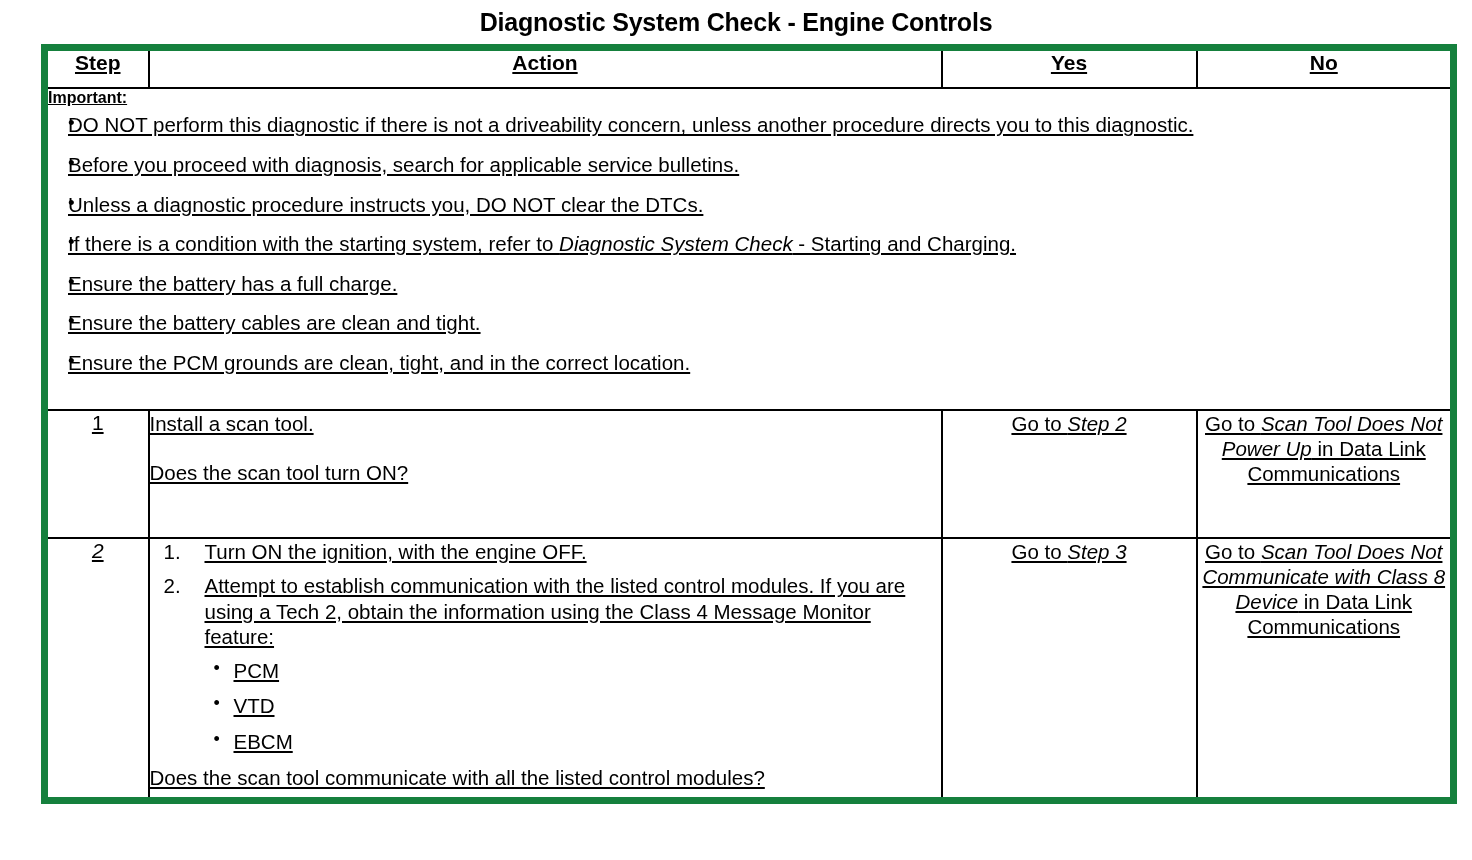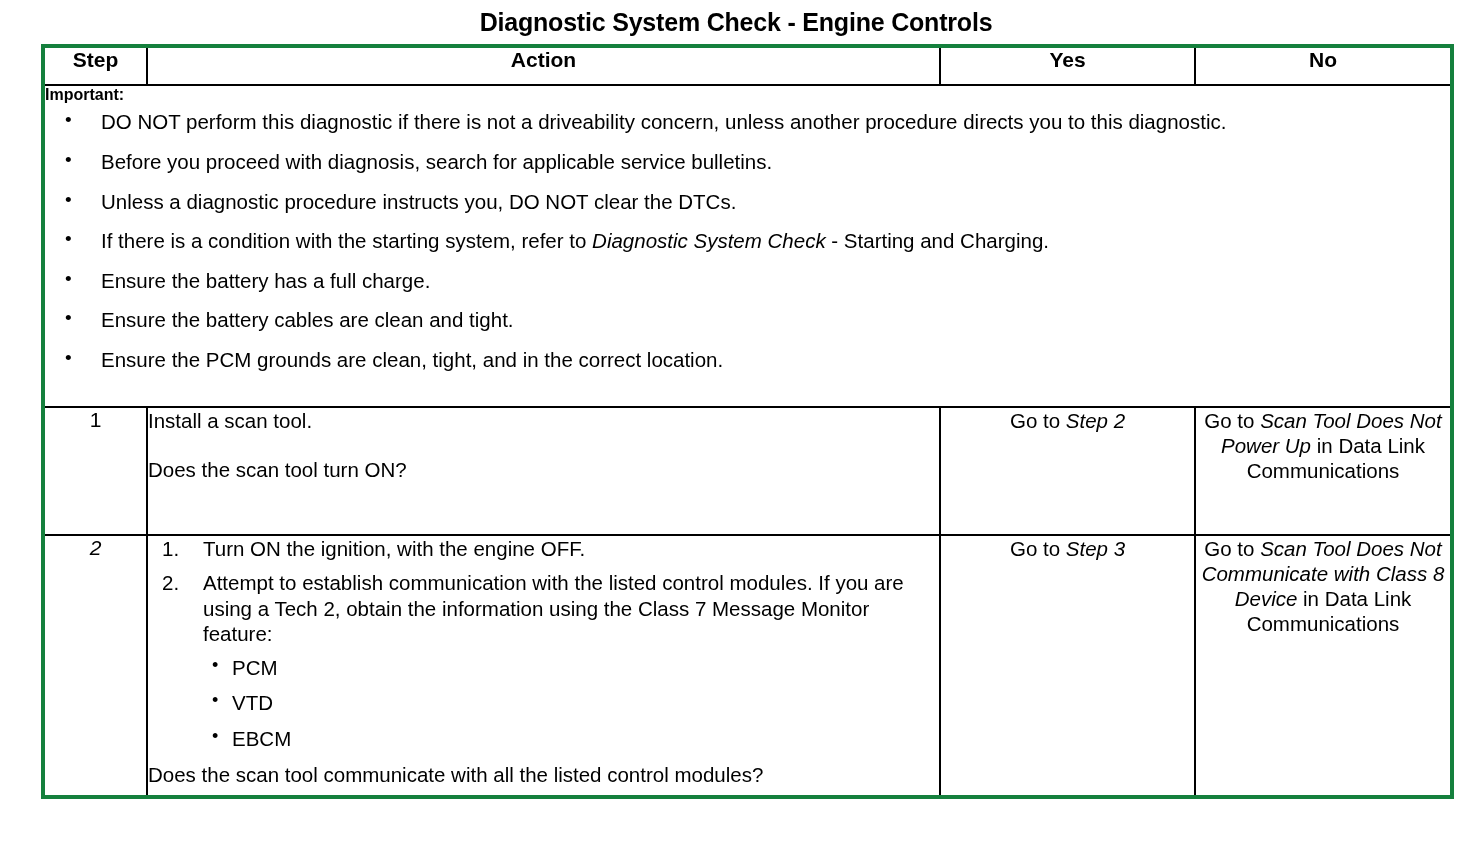--- a/index.html
+++ b/index.html
@@ -33,21 +33,22 @@
   .table-wrap {
     position: absolute;
     left: 41px;
     top: 44px;
     width: 1409px;
   }
   table.diag {
     border-collapse: collapse;
     width: 1409px;
     table-layout: fixed;
-    border: 4px solid #15803d;
+    border: 7px solid #15803d;
+    text-decoration: underline;
   }
   table.diag td, table.diag th {
     border: 2px solid #000;
     padding: 0;
     vertical-align: top;
   }
   .col-step  { width: 104px; }
   .col-action{ width: 793px; }
   .col-yes   { width: 255px; }
   .col-no    { width: 257px; }
@@ -74,21 +75,21 @@
   }
   ul.notes {
     list-style: none;
     margin: 0;
     padding: 0;
   }
   ul.notes > li {
     position: relative;
     font-size: 20.5px;
     line-height: 1.2;
-    padding-left: 56px;
+    padding-left: 20px;
     margin-bottom: 15px;
   }
   ul.notes > li:before {
     content: "\2022";
     position: absolute;
     left: 20px;
     top: -1px;
     font-size: 19px;
   }
   .ital { font-style: italic; }
@@ -211,21 +212,21 @@
           </td>
           <td class="yn-cell yn-bottom" id="yes-0"><span>Go to </span><span class="ital">Step 2</span></td>
           <td class="yn-cell yn-top" id="no-0"><span>Go to </span><span class="ital">Scan Tool Does Not Power Up</span><span> in Data Link Communications</span></td>
         </tr>
 
         <tr class="row2-height">
           <td class="step-num ital-num">2</td>
           <td class="action-cell">
             <ol class="numsteps" id="numsteps-1">
                 <li><span class="ordinal">1.</span><span>Turn ON the ignition, with the engine OFF.</span></li>
-                <li><span class="ordinal">2.</span><span>Attempt to establish communication with the listed control modules. If you are using a Tech 2, obtain the information using the Class 7 Message Monitor feature:</span></li>
+                <li><span class="ordinal">2.</span><span>Attempt to establish communication with the listed control modules. If you are using a Tech 2, obtain the information using the Class 4 Message Monitor feature:</span></li>
               </ol>
             <ul class="subbullets" id="subs-1">
                 <li>PCM</li>
                 <li>VTD</li>
                 <li>EBCM</li>
               </ul>
             <div class="trailing-q">Does the scan tool communicate with all the listed control modules?</div>
           </td>
           <td class="yn-cell yn-bottom" id="yes-1"><span>Go to </span><span class="ital">Step 3</span></td>
           <td class="yn-cell yn-mid" id="no-1"><span>Go to </span><span class="ital">Scan Tool Does Not Communicate with Class 8 Device</span><span> in Data Link Communications</span></td>

